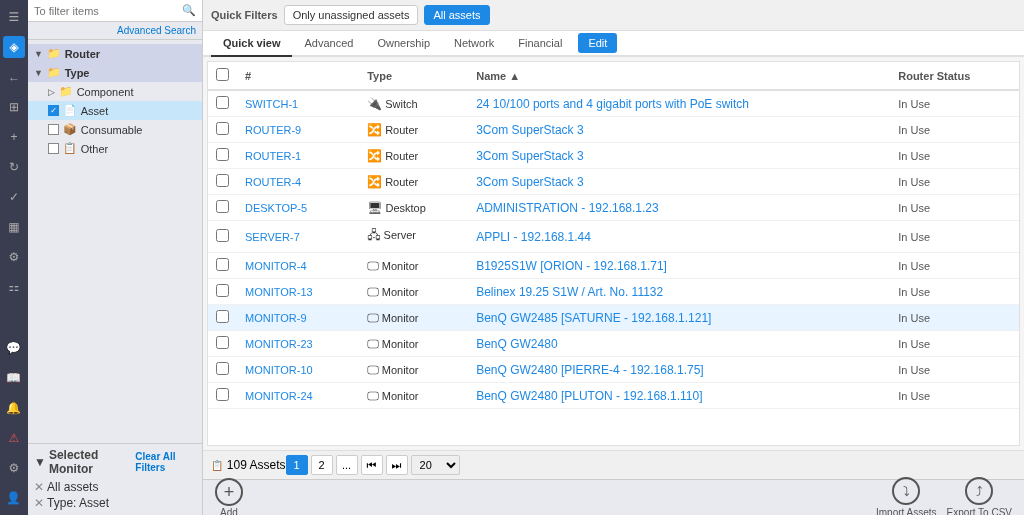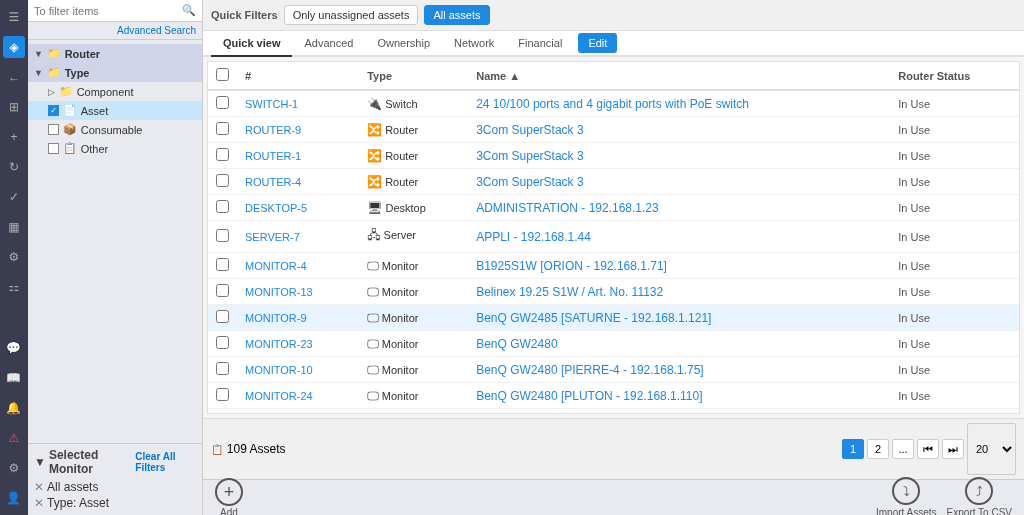--- a/index.html
+++ b/index.html
@@ -179,21 +179,20 @@
       padding: 5px 8px;
       font-size: 11px;
       color: #333;
     }
     tbody td a { color: #1e88e5; text-decoration: none; }
     .asset-status { color: #555; }
 
     .footer-bar {
       display: flex;
       align-items: center;
-      justify-content: space-between;
       padding: 4px 8px;
       background: #f0f0f0;
       border-top: 1px solid #ddd;
       font-size: 11px;
     }
     .pagination {
       display: flex;
       align-items: center;
       gap: 3px;
     }
@@ -204,21 +203,21 @@
       align-items: center;
       justify-content: center;
       border: 1px solid #ccc;
       background: #fff;
       cursor: pointer;
       font-size: 11px;
       border-radius: 2px;
     }
     .page-btn.active { background: #1e88e5; color: #fff; border-color: #1e88e5; }
     .page-size-select {
-      padding: 18px 4px;
+      padding: 2px 4px;
       border: 1px solid #ccc;
       border-radius: 2px;
       font-size: 11px;
     }
 
     .bottom-bar {
       display: flex;
       align-items: center;
       justify-content: space-between;
       padding: 4px 12px;

